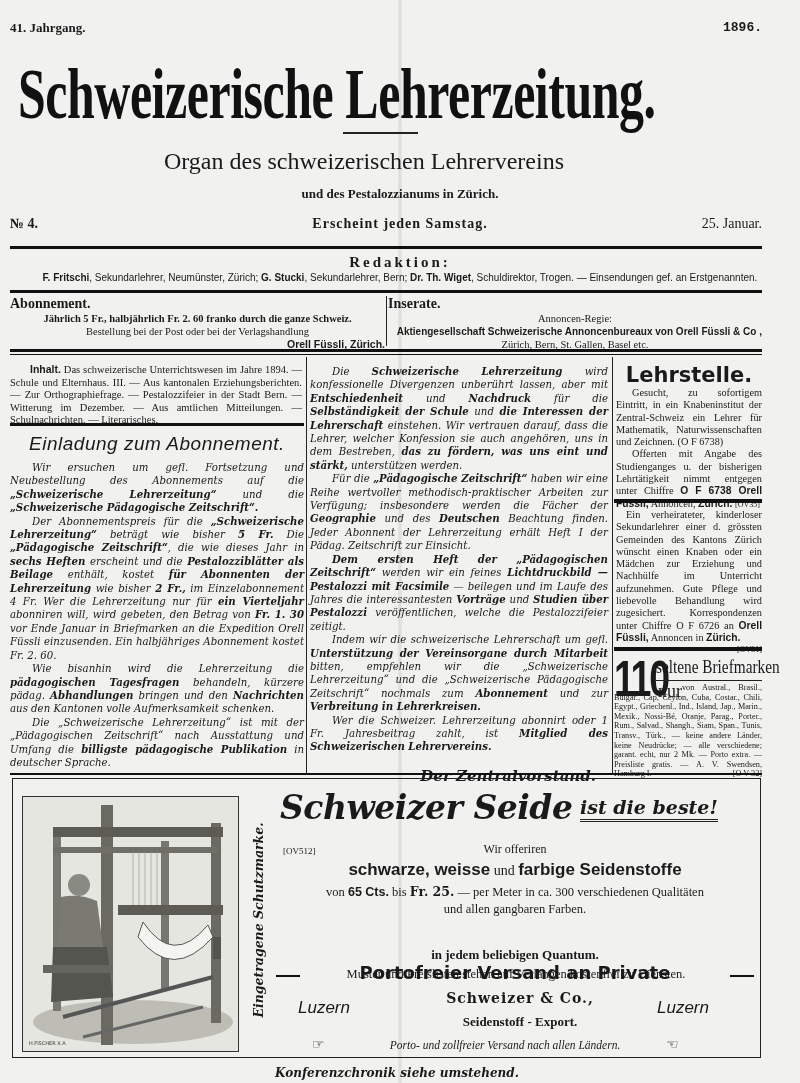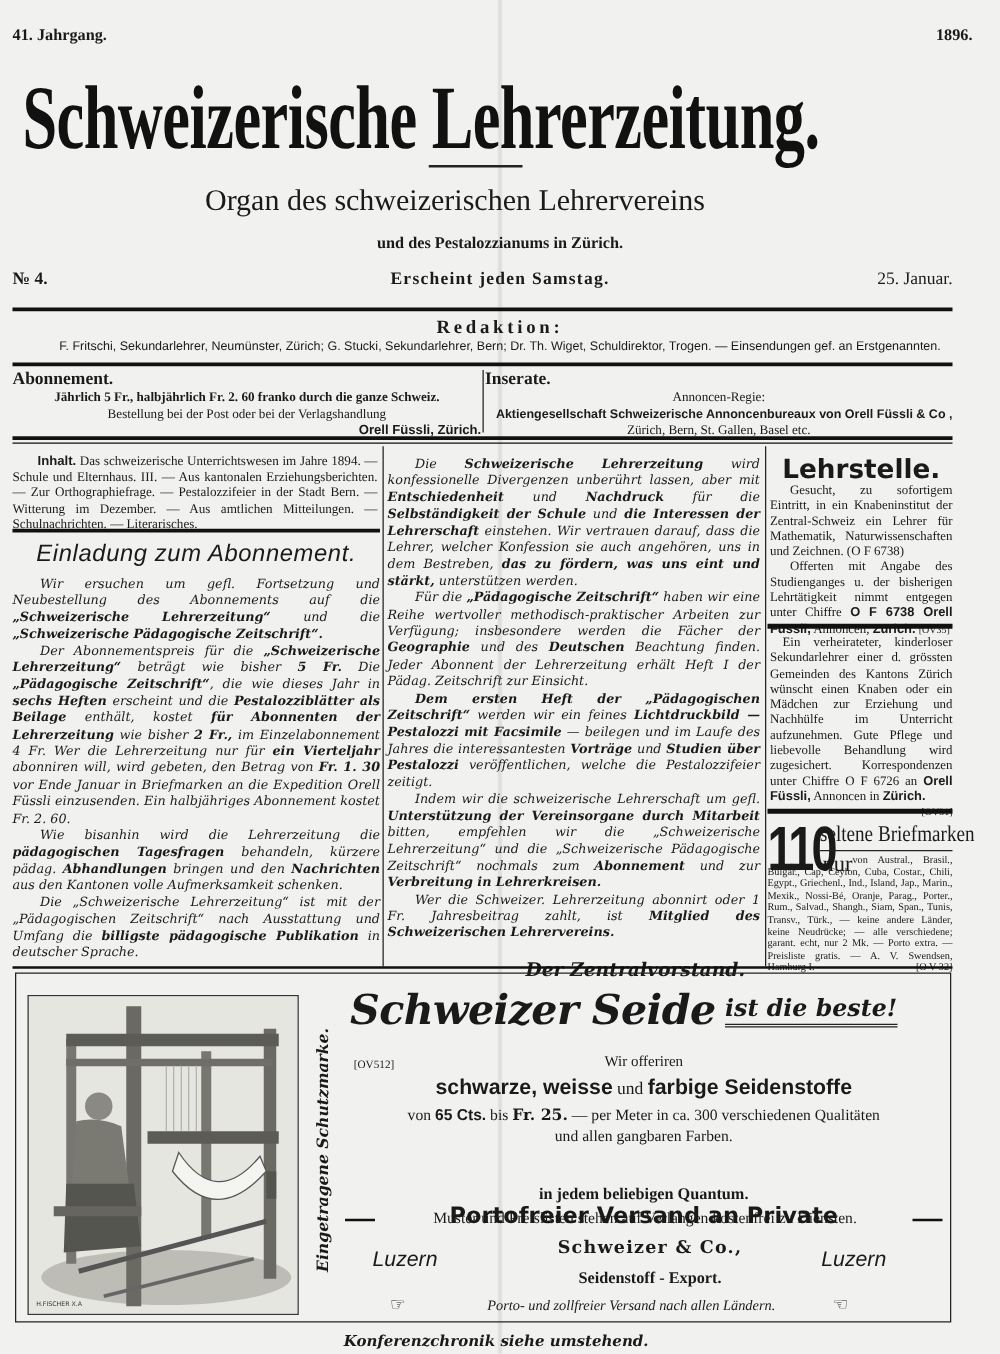--- a/index.html
+++ b/index.html
@@ -8,21 +8,21 @@
   .fold{position:absolute;left:398px;top:0;width:4px;height:1083px;background:linear-gradient(90deg,rgba(0,0,0,0.04),rgba(0,0,0,0.09),rgba(0,0,0,0.03));}
   .topline{top:20px;font-family:"Liberation Serif",serif;font-weight:bold;font-size:13px;}
   .masthead{left:10px;top:52px;width:760px;text-align:center;font-family:"Liberation Serif",serif;font-weight:bold;font-size:58px;letter-spacing:-0.5px;transform:scaleX(0.86) scaleY(1.25);transform-origin:left top;white-space:nowrap;color:#111;}
   .masthead-rule{left:343px;top:132px;width:75px;height:2px;background:#222;}
   .organ{left:0;top:148px;width:728px;text-align:center;font-family:"Liberation Serif",serif;font-size:24px;}
   .sub{left:0;top:186px;width:800px;text-align:center;font-family:"Liberation Serif",serif;font-weight:bold;font-size:13px;}
   .issue{top:216px;font-family:"Liberation Serif",serif;font-weight:bold;font-size:14px;}
   .hrule{position:absolute;left:10px;width:752px;background:#111;}
   .red-title{left:0;top:254px;width:800px;text-align:center;font-family:"Liberation Serif",serif;font-weight:bold;font-size:15px;letter-spacing:3px;}
   .red-line{left:0;top:272px;width:800px;text-align:center;font-family:"Liberation Sans",sans-serif;font-size:10px;white-space:nowrap;}
-  .red-line b{font-weight:normal;}
+  .red-line b{font-weight:bold;}
   .box-h{font-family:"Liberation Serif",serif;font-weight:bold;font-size:14px;}
   .box-t{font-family:"Liberation Serif",serif;font-size:10.5px;text-align:center;line-height:13px;}
   .box-b{font-family:Liberation Sans, sans-serif;font-weight:bold;font-size:10.5px;text-align:right;line-height:13px;}
   .vline{position:absolute;width:1px;background:#222;}
   .col-txt{font-family:"DejaVu Serif",serif;font-size:10.2px;line-height:13.4px;text-align:justify;}
   .it{font-style:italic;}
   .bd{font-weight:bold;font-style:italic;}
   .indent{text-indent:22px;}
   .inhalt{font-family:"Liberation Serif",serif;font-size:10.5px;line-height:12.5px;text-align:justify;}
   .einl{font-family:"Liberation Sans",sans-serif;font-style:italic;font-size:19px;text-align:center;letter-spacing:0.5px;}
@@ -38,21 +38,21 @@
   .ad-c{position:absolute;text-align:center;}
   .loom{position:absolute;left:22px;top:796px;width:215px;height:254px;border:1px solid #333;background:#e8e8e4;overflow:hidden;}
   .hand{font-family:"DejaVu Sans",sans-serif;font-size:14px;}
 </style>
 </head>
 <body>
 
 <div class="fold"></div>
 
 <div class="abs topline" style="left:10px;">41. Jahrgang.</div>
-<div class="abs topline" style="right:22px;">1896.</div>
+<div class="abs topline" style="right:38px;font-family:Liberation Mono, monospace;">1896.</div>
 <div class="abs masthead">Schweizerische Lehrerzeitung.</div>
 <div class="abs masthead-rule"></div>
 <div class="abs organ">Organ des schweizerischen Lehrervereins</div>
 <div class="abs sub">und des Pestalozzianums in Zürich.</div>
 <div class="abs issue" style="left:10px;">№ 4.</div>
 <div class="abs issue" style="left:0;width:800px;text-align:center;letter-spacing:1px;">Erscheint jeden Samstag.</div>
 <div class="abs issue" style="right:38px;font-weight:normal;">25. Januar.</div>
 
 <div class="hrule" style="top:246px;height:3px;"></div>
 

